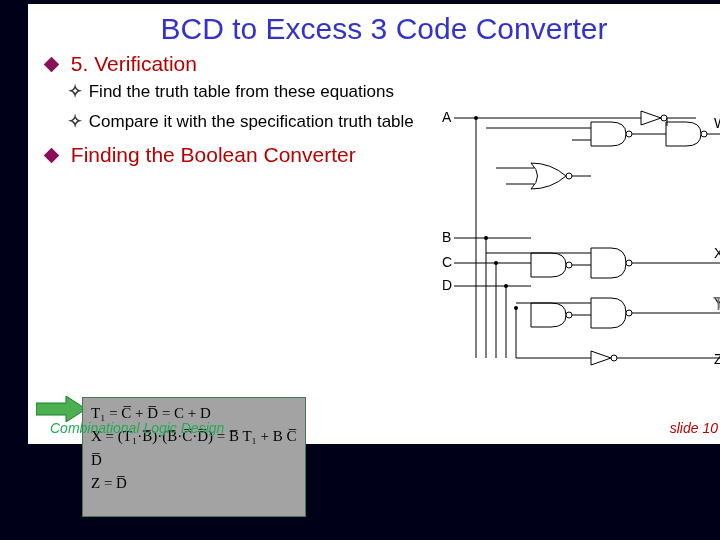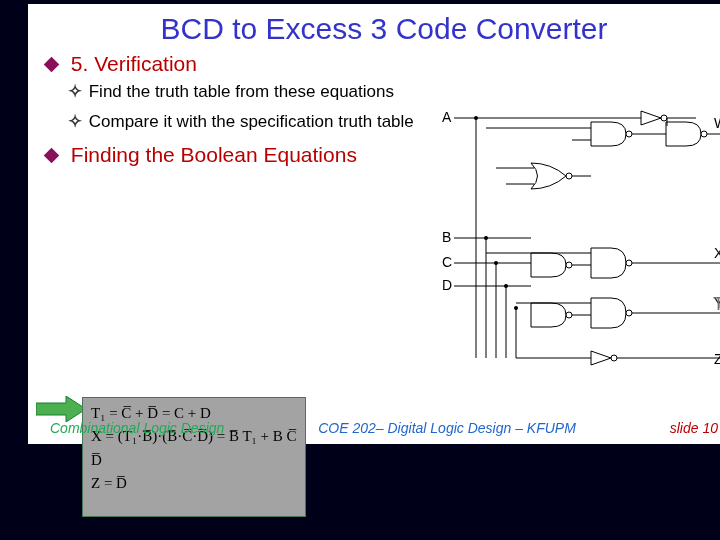--- a/index.html
+++ b/index.html
@@ -132,21 +132,21 @@
       <span class="cross">✧</span>
       <span>Find the truth table from these equations</span>
     </div>
     <div class="sub">
       <span class="cross">✧</span>
       <span>Compare it with the specification truth table</span>
     </div>
 
     <div class="section" style="margin-top:6px;">
       <span class="diamond"></span>
-      <span>Finding the Boolean Equations</span>
+      <span>Finding the Boolean Converter</span>
     </div>
 
     <div class="diagram">
       <svg viewBox="0 0 290 260">
 
         <line x1="40" y1="10" x2="40" y2="250" stroke="#000"></line>
         <line x1="50" y1="128" x2="50" y2="250" stroke="#000"></line>
         <line x1="60" y1="155" x2="60" y2="250" stroke="#000"></line>
         <line x1="70" y1="178" x2="70" y2="250" stroke="#000"></line>
         <line x1="80" y1="200" x2="80" y2="250" stroke="#000"></line>
@@ -223,16 +223,15 @@
 
     <div class="eqbox">
       <div>T₁ = C̅ + D̅ = C + D</div>
       <div>X = (T₁·B̅)·(B̅·C̅·D̅) = B̅ T₁ + B C̅ D̅</div>
       <div>Z = D̅</div>
     </div>
   </div>
 
   <div class="footer">
     <span class="left">Combinational Logic Design</span>
-    <span class="mid">COE 202– Digital Logic Design – KFUPM</span>
     <span class="right">slide 10</span>
   </div>
 </div>
 
 </body></html>

